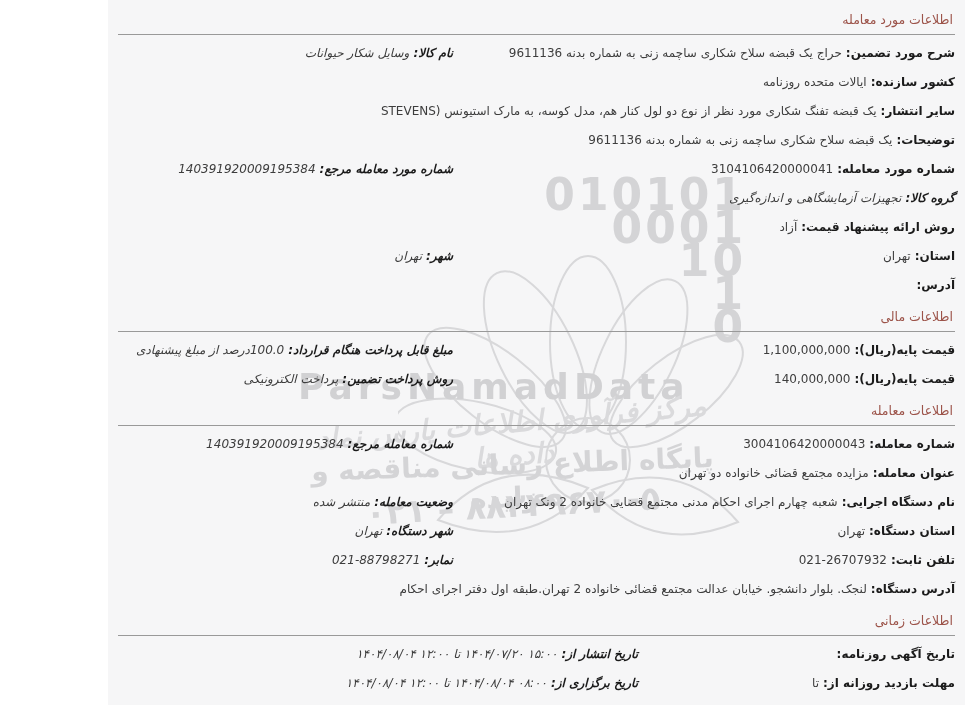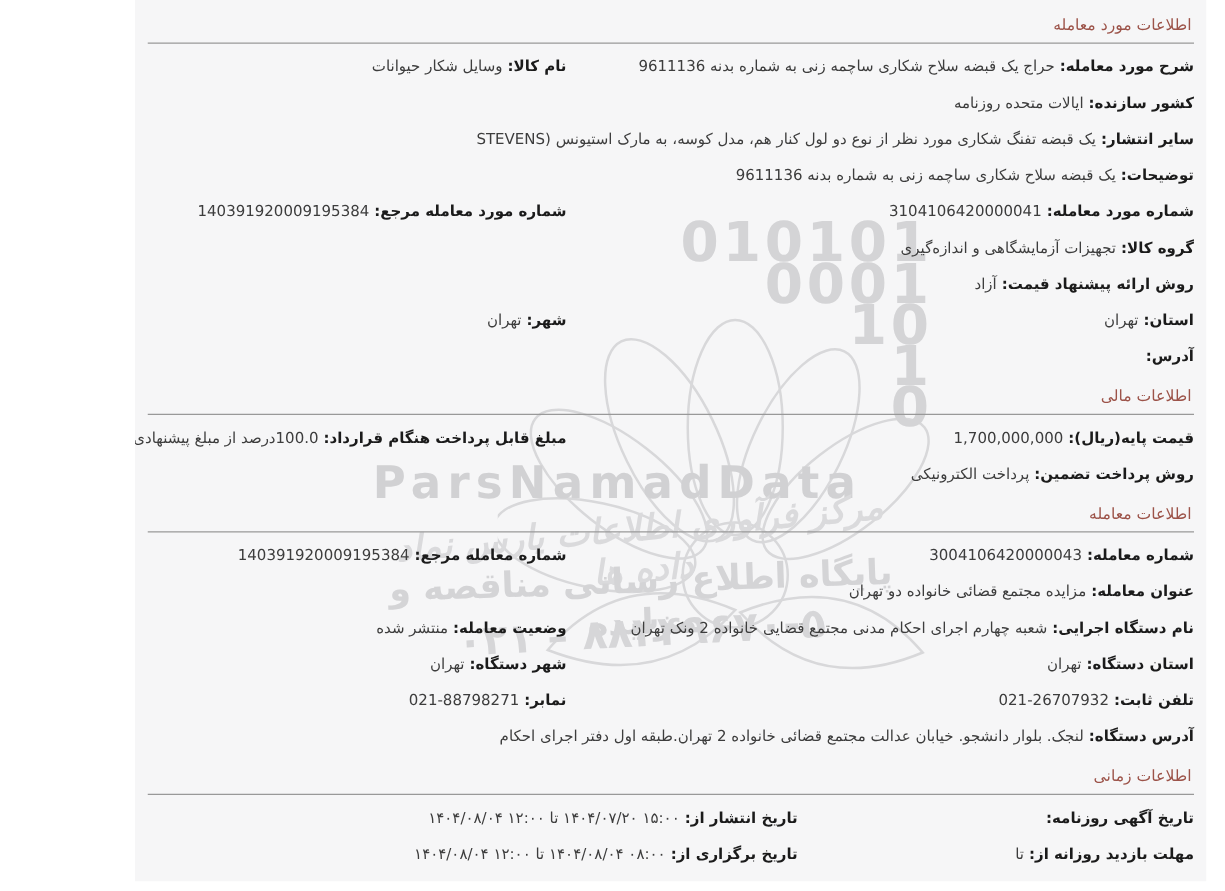--- a/index.html
+++ b/index.html
@@ -15,21 +15,21 @@
   }
   .panel > .content{position:relative;z-index:1;}
   .sec-title{
     color:#9c5349;font-size:12.5px;padding:10px 2px 7px 2px;
   }
   .sec:first-child .sec-title{padding-top:12px;}
   .sec-sep{border-bottom:1px solid #999;height:0;margin-bottom:3px;}
   .row{display:flex;align-items:center;height:29px;white-space:nowrap;}
   .cell{white-space:nowrap;}
   .cell.main{flex:1 1 auto;min-width:0;padding-left:6px;}
-  .cell.side{flex:0 0 335px;width:335px;text-align:right;}
+  .cell.side{flex:0 0 335px;width:335px;text-align:right;font-style:italic;}
   .cell.side.wide{flex:0 0 520px;width:520px;}
   .lbl{font-weight:bold;color:#1b1b1b;}
   .val{color:#3d3d3d;margin-right:4px;}
   
   .watermark{
     position:absolute;inset:0;z-index:0;pointer-events:none;direction:rtl;
   }
   .wm-bin{
     position:absolute;left:388px;top:178px;width:250px;text-align:right;
     direction:ltr;font-weight:bold;font-size:44px;line-height:33px;
@@ -101,21 +101,21 @@
       <div class="wm-tagline">پایگاه اطلاع رسانی مناقصه و مزایده</div>
       <div class="wm-phone">۰۲۱ – ۸۸۳۴۹۶۷۰-۵</div>
     </div>
 
     <div class="content" id="sections">
         <section class="sec">
     <div class="sec-title">اطلاعات مورد معامله</div>
     <div class="sec-sep"></div>
     <div class="sec-rows">
             <div class="row">
-              <div class="cell main"><span class="lbl">شرح مورد معامله:</span><span class="val">حراج یک قبضه سلاح شکاری ساچمه زنی به شماره بدنه 9611136</span></div>
+              <div class="cell main"><span class="lbl">شرح مورد تضمین:</span><span class="val">حراج یک قبضه سلاح شکاری ساچمه زنی به شماره بدنه 9611136</span></div>
               <div class="cell side"><span class="lbl">نام کالا:</span><span class="val">وسایل شکار حیوانات</span></div>
             </div>
             <div class="row">
               <div class="cell main"><span class="lbl">کشور سازنده:</span><span class="val">ایالات متحده روزنامه</span></div>
             </div>
             <div class="row">
               <div class="cell main"><span class="lbl">سایر انتشار:</span><span class="val">یک قبضه تفنگ شکاری مورد نظر از نوع دو لول کنار هم، مدل کوسه، به مارک استیونس (STEVENS</span></div>
             </div>
             <div class="row">
               <div class="cell main"><span class="lbl">توضیحات:</span><span class="val">یک قبضه سلاح شکاری ساچمه زنی به شماره بدنه 9611136</span></div>
@@ -137,24 +137,25 @@
             <div class="row">
               <div class="cell main"><span class="lbl">آدرس:</span><span class="val"></span></div>
             </div>
           </div>
   </section>
         <section class="sec">
     <div class="sec-title">اطلاعات مالی</div>
     <div class="sec-sep"></div>
     <div class="sec-rows">
             <div class="row">
-              <div class="cell main"><span class="lbl">قیمت پایه(ریال):</span><span class="val">1,700,000,000</span></div>
+              <div class="cell main"><span class="lbl">قیمت پایه(ریال):</span><span class="val">1,100,000,000</span></div>
               <div class="cell side"><span class="lbl">مبلغ قابل پرداخت هنگام قرارداد:</span><span class="val">100.0درصد از مبلغ پیشنهادی</span></div>
             </div>
             <div class="row">
+              <div class="cell main"><span class="lbl">قیمت پایه(ریال):</span><span class="val">140,000,000</span></div>
               <div class="cell side"><span class="lbl">روش پرداخت تضمین:</span><span class="val">پرداخت الکترونیکی</span></div>
             </div>
           </div>
   </section>
         <section class="sec">
     <div class="sec-title">اطلاعات معامله</div>
     <div class="sec-sep"></div>
     <div class="sec-rows">
             <div class="row">
               <div class="cell main"><span class="lbl">شماره معامله:</span><span class="val">3004106420000043</span></div>

